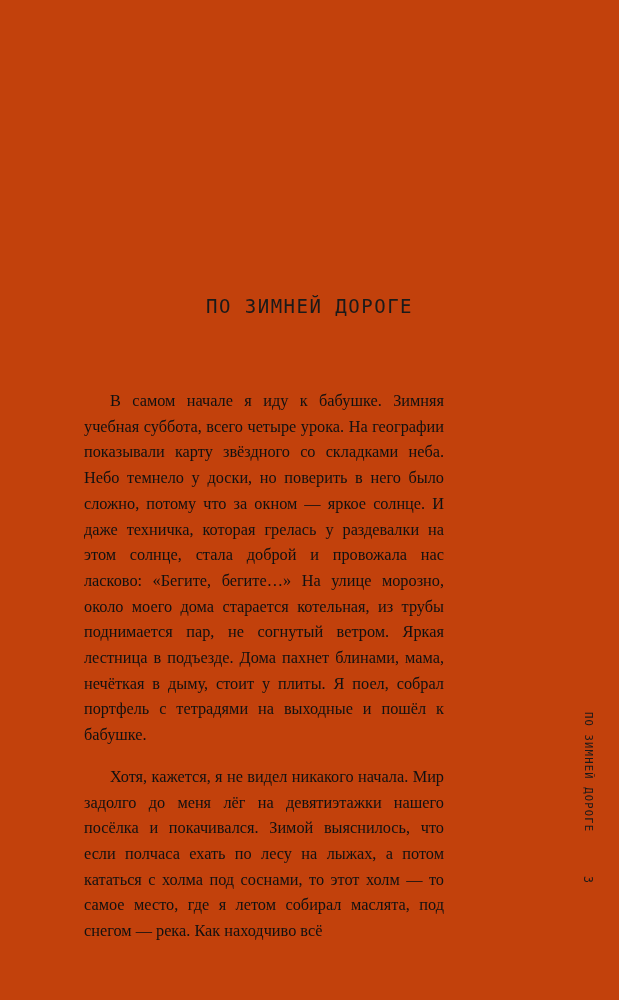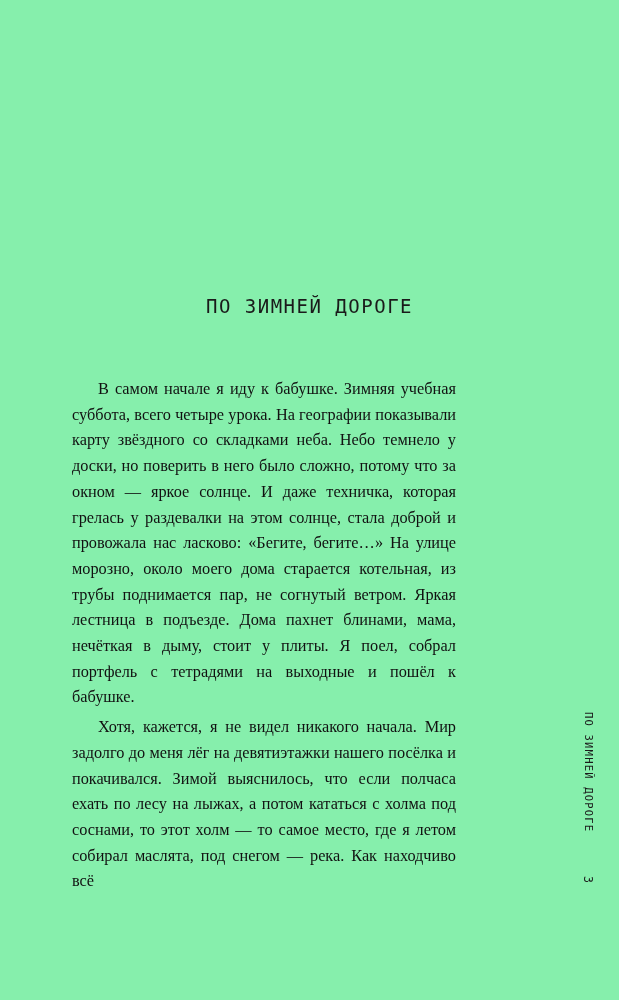--- a/index.html
+++ b/index.html
@@ -15,21 +15,21 @@
     color: #111111;
     overflow: hidden;
   }
 
   .page {
     position: absolute;
     left: 0;
     top: 0;
     width: 619px;
     height: 1000px;
-    background: #86efac;
+    background: #c2410c;
   }
 
   .chapter-title {
     position: absolute;
     left: 0;
     top: 282px;
     width: 619px;
     text-align: center;
     font-family: "DejaVu Sans Mono", monospace;
     font-size: 19px;
@@ -46,21 +46,21 @@
     width: 392px;
     font-family: "Liberation Serif", serif;
     font-size: 16.3px;
     line-height: 25.7px;
     text-align: justify;
     color: #111111;
     hyphens: manual;
   }
 
   .body-text p {
-    margin: 4px;
+    margin: 16px;
     text-indent: 26px;
   }
 
   .running-head {
     position: absolute;
     right: 24px;
     top: 712px;
     font-family: "DejaVu Sans Mono", monospace;
     font-size: 10.5px;
     letter-spacing: 1.2px;

